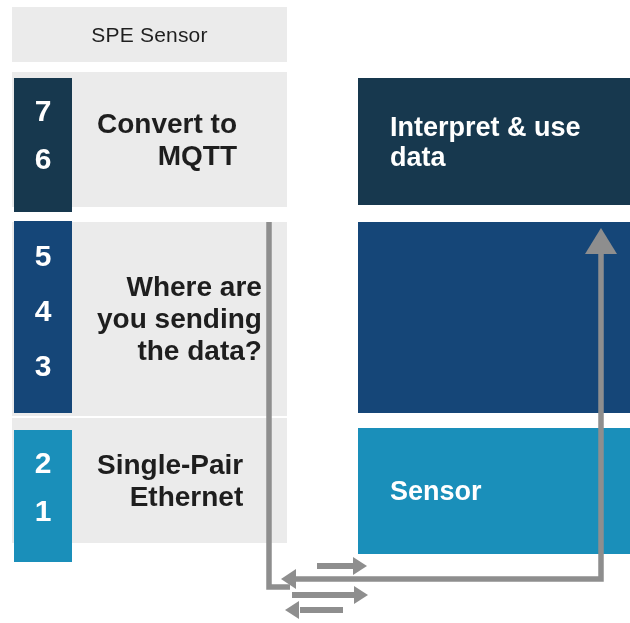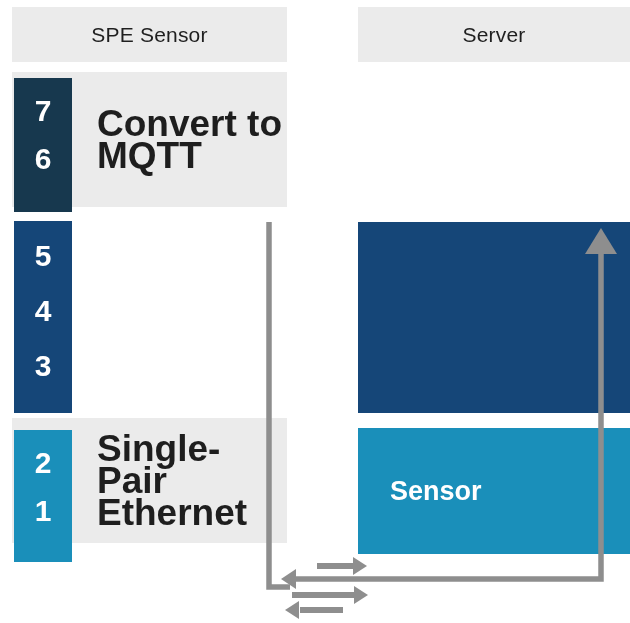--- a/index.html
+++ b/index.html
@@ -22,22 +22,22 @@
   .graybox{
     background:#ebebeb;
     display:flex;align-items:center;
     padding-left:85px;
   }
   .g1{left:12px;top:72px;width:275px;height:135px;}
   .g2{left:12px;top:222px;width:275px;height:194px;}
   .g3{left:12px;top:418px;width:275px;height:125px;}
 
   .rowlabel{
-    font-size:37px;font-weight:700;color:#1e1e1e;
-    line-height:32px;white-space:pre-line;
+    font-size:28px;font-weight:700;color:#1e1e1e;
+    line-height:32px;white-space:pre-line;text-align:right;
   }
 
   .numcol{
     display:flex;flex-direction:column;align-items:center;
     width:58px;color:#ffffff;font-size:30px;font-weight:700;
   }
   .numcol span{line-height:34px;display:block;}
   .c1{left:14px;top:78px;height:134px;background:#17384e;padding-top:16px;gap:14px;}
   .c2{left:14px;top:221px;height:192px;background:#154678;padding-top:18px;gap:21px;}
   .c3{left:14px;top:430px;height:132px;background:#1a8fba;padding-top:16px;gap:14px;}
@@ -60,47 +60,53 @@
   .head{fill:#8e8e8e;stroke:none;}
 </style>
 </head>
 <body>
 
 <div class="canvas">
 
   <div class="block hdr hdr-left">
     <span>SPE Sensor</span>
   </div>
-  <div class="block hdr hdr-right">
-    <span>Server</span>
-  </div>
 
   <div class="block graybox g1">
     <div class="rowlabel">Convert to
 MQTT</div>
+  </div>
+  <div class="block graybox g2">
+    <div class="rowlabel">Where are
+you sending
+the data?</div>
   </div>
   <div class="block graybox g3">
     <div class="rowlabel">Single-Pair
 Ethernet</div>
   </div>
 
   <div class="block numcol c1">
     <span>7</span>
     <span>6</span>
   </div>
   <div class="block numcol c2">
     <span>5</span>
     <span>4</span>
     <span>3</span>
   </div>
   <div class="block numcol c3">
     <span>2</span>
     <span>1</span>
   </div>
 
+  <div class="block serverbox s1">
+    <div class="serverlabel">Interpret &amp; use
+data</div>
+  </div>
   <div class="block serverbox s2">
     <div class="serverlabel"></div>
   </div>
   <div class="block serverbox s3">
     <div class="serverlabel">Sensor</div>
   </div>
 
   <svg class="overlay" width="630" height="623" viewBox="0 0 630 623">
 
     <g>

